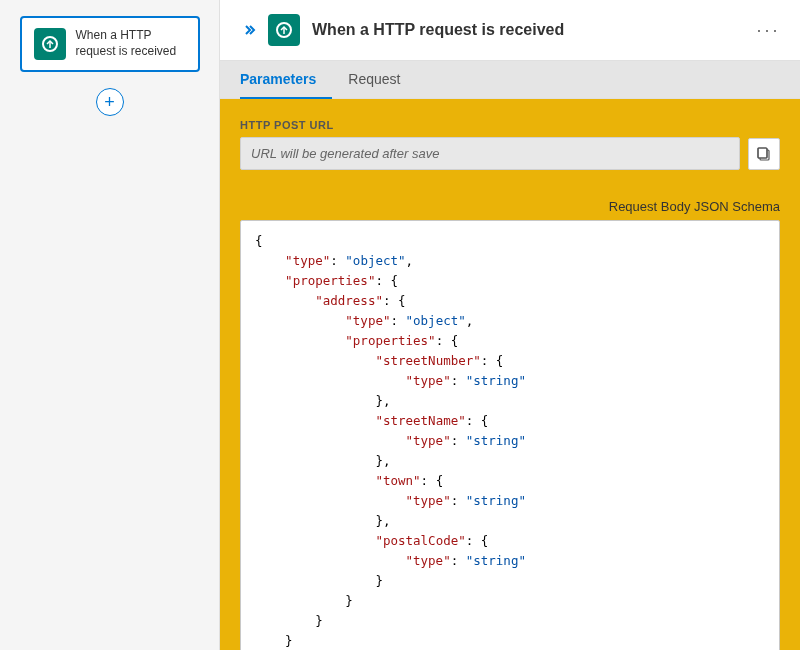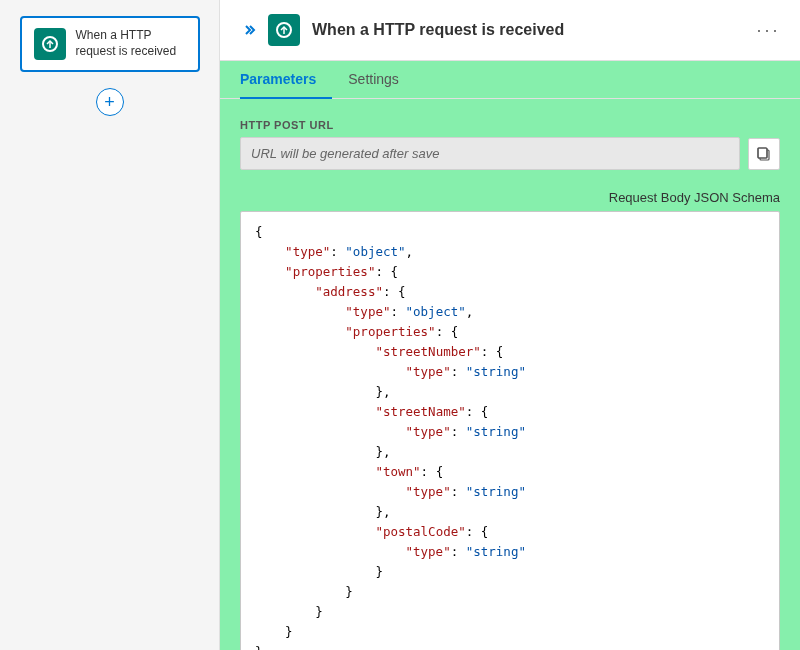--- a/index.html
+++ b/index.html
@@ -123,21 +123,21 @@
       font-size: 18px;
       cursor: pointer;
       letter-spacing: 2px;
     }
 
     
     .tabs {
       display: flex;
       border-bottom: 1px solid #e0e0e0;
       padding: 0 20px;
-      background: #86efac;
+      background: #e5e5e5;
     }
 
     .tab {
       padding: 10px 16px;
       font-size: 14px;
       color: #555;
       cursor: pointer;
       border-bottom: 2px solid transparent;
       margin-bottom: -1px;
     }
@@ -150,37 +150,37 @@
       color: #0078d4;
       border-bottom: 2px solid #0078d4;
       font-weight: 600;
     }
 
     
     .panel-content {
       flex: 1;
       overflow-y: auto;
       padding: 20px;
-      background: #86efac;
+      background: #eab308;
     }
 
     .field-label {
       font-size: 11px;
       font-weight: 600;
       color: #555;
       text-transform: uppercase;
       letter-spacing: 0.5px;
       margin-bottom: 6px;
     }
 
     .url-row {
       display: flex;
       align-items: center;
       gap: 8px;
-      margin-bottom: 20px;
+      margin-bottom: 29px;
     }
 
     .url-input {
       flex: 1;
       background: #e8e8e8;
       border: 1px solid #d0d0d0;
       padding: 8px 10px;
       font-size: 13px;
       color: #666;
       font-style: italic;
@@ -261,21 +261,21 @@
         <path d="M7 10 L10 7 L13 10" stroke="white" stroke-width="1.5" fill="none"></path>
         <line x1="10" y1="7" x2="10" y2="14" stroke="white" stroke-width="1.5"></line>
       </svg>
     </div>
     <span class="panel-title">When a HTTP request is received</span>
     <span class="more-btn">···</span>
   </div>
 
   <div class="tabs">
     <div class="tab active">Parameters</div>
-    <div class="tab">Settings</div>
+    <div class="tab">Request</div>
   </div>
 
   <div class="panel-content">
 
     <div class="field-label">HTTP POST URL</div>
     <div class="url-row">
       <div class="url-input">URL will be generated after save</div>
       <div class="copy-btn">
         <svg width="16" height="16" viewBox="0 0 16 16" fill="none">
           <rect x="4" y="4" width="9" height="10" rx="1" stroke="#555" stroke-width="1.2" fill="none"></rect>

